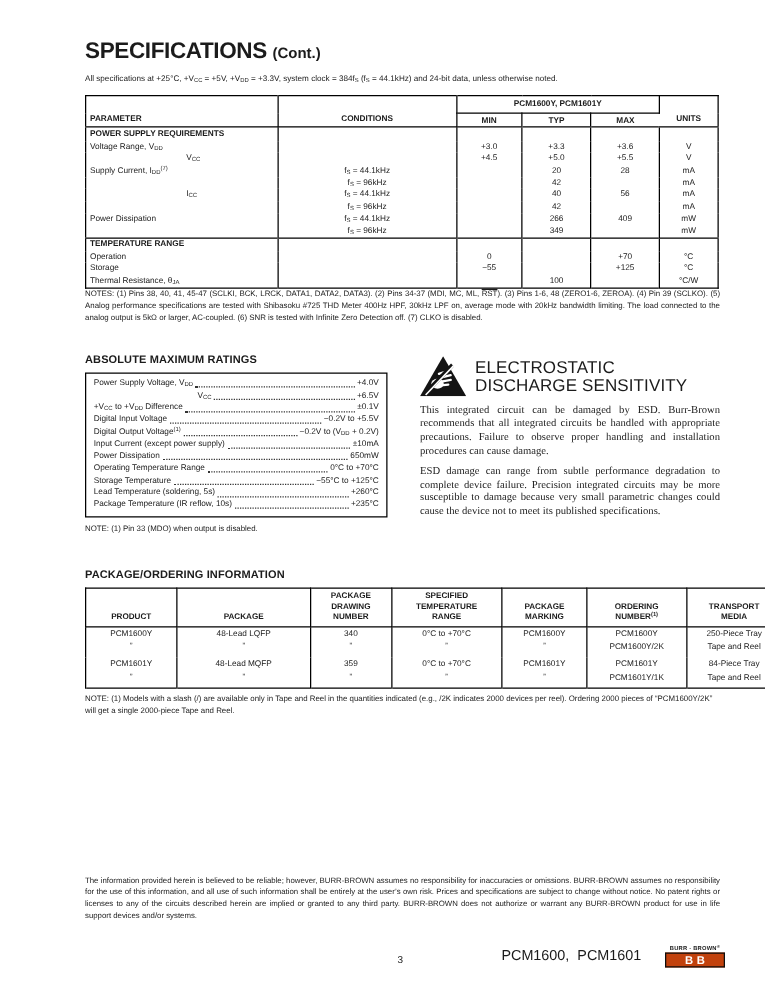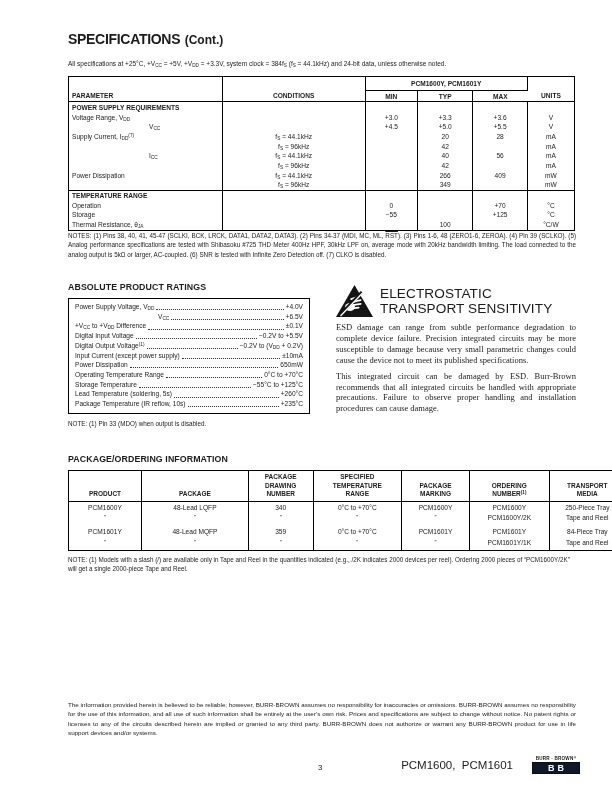--- a/index.html
+++ b/index.html
@@ -6,21 +6,21 @@
   html{background:#fff;}
   body{width:612px;height:792px;background:#fff;position:relative;overflow:hidden;
        font-family:"Liberation Sans","DejaVu Sans",sans-serif;color:#1b1b1b;}
   .abs{position:absolute;}
   sub{font-size:0.72em;vertical-align:-0.18em;line-height:0;}
   sup{font-size:0.72em;vertical-align:0.4em;line-height:0;}
   .ol{text-decoration:overline;}
 
   
   #title{left:68px;top:30px;}
-  #title .main{font-size:14px;font-weight:bold;letter-spacing:-0.3px;text-align:right;}
+  #title .main{font-size:18px;font-weight:bold;letter-spacing:-0.3px;text-align:right;}
   #title .cont{font-size:12px;font-weight:bold;}
   #specnote{left:68px;top:60px;width:507px;font-size:6.5px;line-height:8px;}
 
   
   #spec-wrap{left:68px;top:76px;width:507px;}
   table{border-collapse:collapse;table-layout:fixed;width:100%;}
   #spec-table{border:1.6px solid #000;}
   #spec-table th{font-size:6.6px;font-weight:bold;}
   #spec-table thead th{vertical-align:bottom;padding:2px 3px;border-bottom:1px solid #000;}
   #spec-table .hp{text-align:left;border-right:1px solid #000;}
@@ -69,21 +69,21 @@
   #pkg-note{margin-top:5px;font-size:6.3px;line-height:8.8px;width:508px;}
 
   
   #disclaimer{left:68px;top:700px;width:508px;font-size:6.25px;line-height:9.3px;text-align:justify;}
   #footer{left:0;top:755px;width:612px;height:30px;}
   #pageno{position:absolute;left:318px;top:8px;font-size:8px;}
   #partnos{position:absolute;right:99px;top:4px;font-size:11.5px;font-weight:normal;white-space:pre;}
   #bb-logo{position:absolute;right:32px;top:1px;width:48px;text-align:center;}
   #bb-name{font-size:4.6px;font-weight:bold;letter-spacing:0.2px;white-space:nowrap;}
   #bb-name sup{font-size:3.5px;}
-  #bb-box{margin-top:0.5px;background:#0f172a;color:#fff;height:12px;border:1px solid #0d0d0d;
+  #bb-box{margin-top:0.5px;background:#c2410c;color:#fff;height:12px;border:1px solid #0d0d0d;
       display:flex;align-items:center;justify-content:center;font-weight:bold;font-size:9px;letter-spacing:3px;
       font-family:"Liberation Sans",sans-serif;padding-left:3px;}
 </style>
 </head>
 <body>
 
 <div class="abs" id="title">
   <span class="main">SPECIFICATIONS</span>
   <span class="cont">(Cont.)</span>
 </div>
@@ -218,21 +218,21 @@
           <td class="cv"></td>
           <td class="cv">°C/W</td>
         </tr>
       </tbody>
     </table>
 </div>
 
 <p class="abs" id="spec-notes">NOTES: (1) Pins 38, 40, 41, 45-47 (SCLKI, BCK, LRCK, DATA1, DATA2, DATA3). (2) Pins 34-37 (MDI, MC, ML, <span class="ol">RST</span>). (3) Pins 1-6, 48 (ZERO1-6, ZEROA). (4) Pin 39 (SCLKO). (5) Analog performance specifications are tested with Shibasoku #725 THD Meter 400Hz HPF, 30kHz LPF on, average mode with 20kHz bandwidth limiting. The load connected to the analog output is 5kΩ or larger, AC-coupled. (6) SNR is tested with Infinite Zero Detection off. (7) CLKO is disabled.</p>
 
 <div class="abs" id="amr-col">
-  <div class="sechead">ABSOLUTE PRODUCT RATINGS</div>
+  <div class="sechead">ABSOLUTE MAXIMUM RATINGS</div>
   <div id="amr-box">
     <div id="amr-rows">
         <div class="amr-row">
           <span class="amr-label">Power Supply Voltage, V<sub>DD</sub></span>
           <span class="amr-fill"></span>
           <span class="amr-value">+4.0V</span>
         </div>
         <div class="amr-row">
           <span class="amr-label ind">V<sub>CC</sub></span>
           <span class="amr-fill"></span>
@@ -297,25 +297,25 @@
         <rect x="14" y="13.5" width="9" height="1.8" rx="0.9" transform="rotate(-18 14 13.5)"></rect>
         <rect x="15.5" y="16.5" width="10" height="1.8" rx="0.9" transform="rotate(-14 15.5 16.5)"></rect>
         <rect x="16" y="19.5" width="9.5" height="1.8" rx="0.9" transform="rotate(-10 16 19.5)"></rect>
         <rect x="15.5" y="22.5" width="8" height="1.8" rx="0.9" transform="rotate(-6 15.5 22.5)"></rect>
       </g>
       <line x1="4" y1="30" x2="26" y2="7" stroke="#141414" stroke-width="3.2"></line>
       <line x1="4.5" y1="31" x2="27" y2="7.5" stroke="#fff" stroke-width="1.3"></line>
     </svg>
     <div id="esd-title">
       <div>ELECTROSTATIC</div>
-      <div>TRANSPORT SENSITIVITY</div>
+      <div>DISCHARGE SENSITIVITY</div>
     </div>
   </div>
+  <p class="esd-para">This integrated circuit can be damaged by ESD. Burr-Brown recommends that all integrated circuits be handled with appropriate precautions. Failure to observe proper handling and installation procedures can cause damage.</p>
   <p class="esd-para">ESD damage can range from subtle performance degradation to complete device failure. Precision integrated circuits may be more susceptible to damage because very small parametric changes could cause the device not to meet its published specifications.</p>
-  <p class="esd-para">This integrated circuit can be damaged by ESD. Burr-Brown recommends that all integrated circuits be handled with appropriate precautions. Failure to observe proper handling and installation procedures can cause damage.</p>
 </div>
 
 <div class="abs" id="pkg-sec">
   <div class="sechead">PACKAGE/ORDERING INFORMATION</div>
   <table id="pkg-table">
       <colgroup>
         <col style="width:13.1%">
         <col style="width:19.2%">
         <col style="width:11.6%">
         <col style="width:15.9%">

